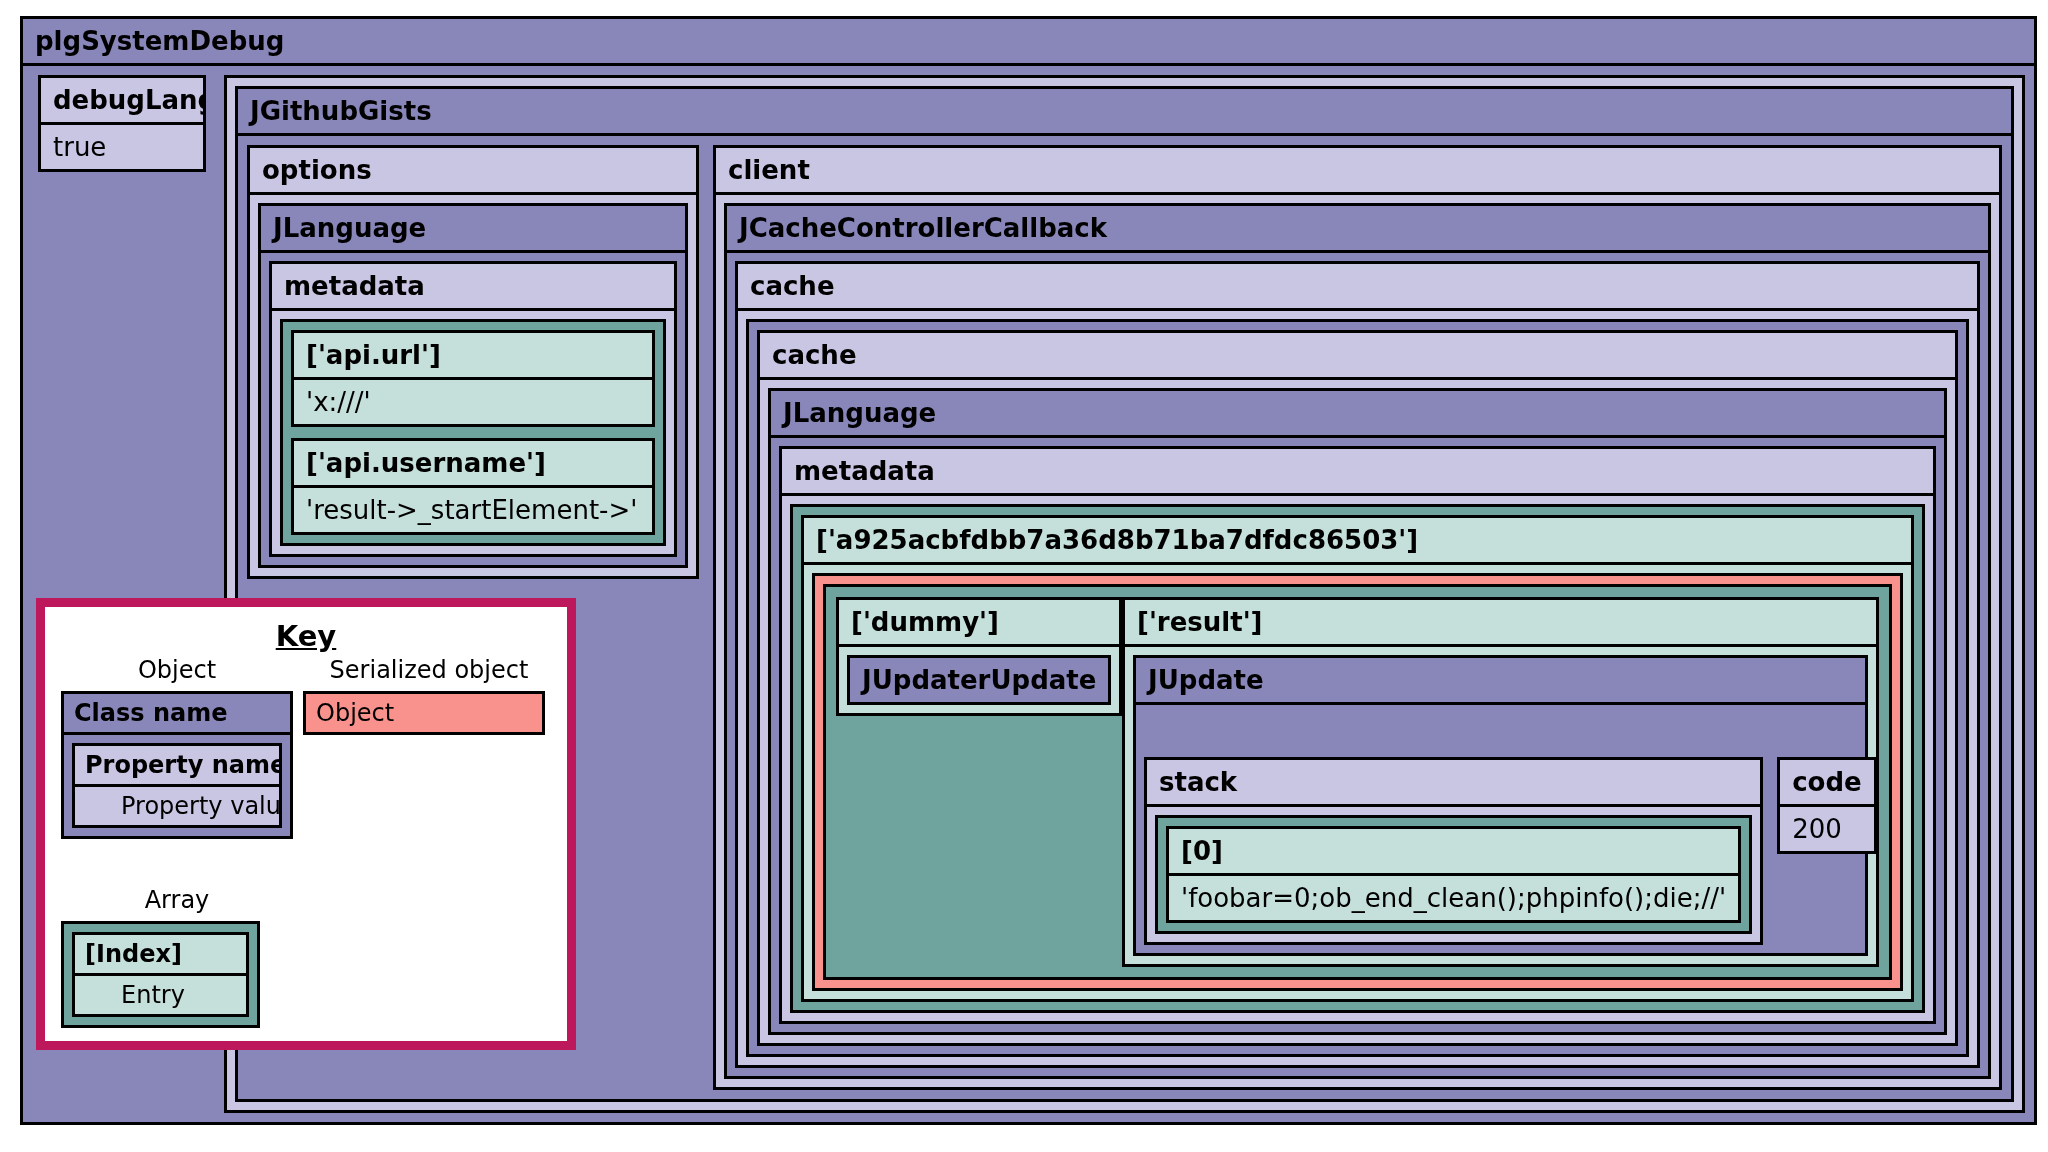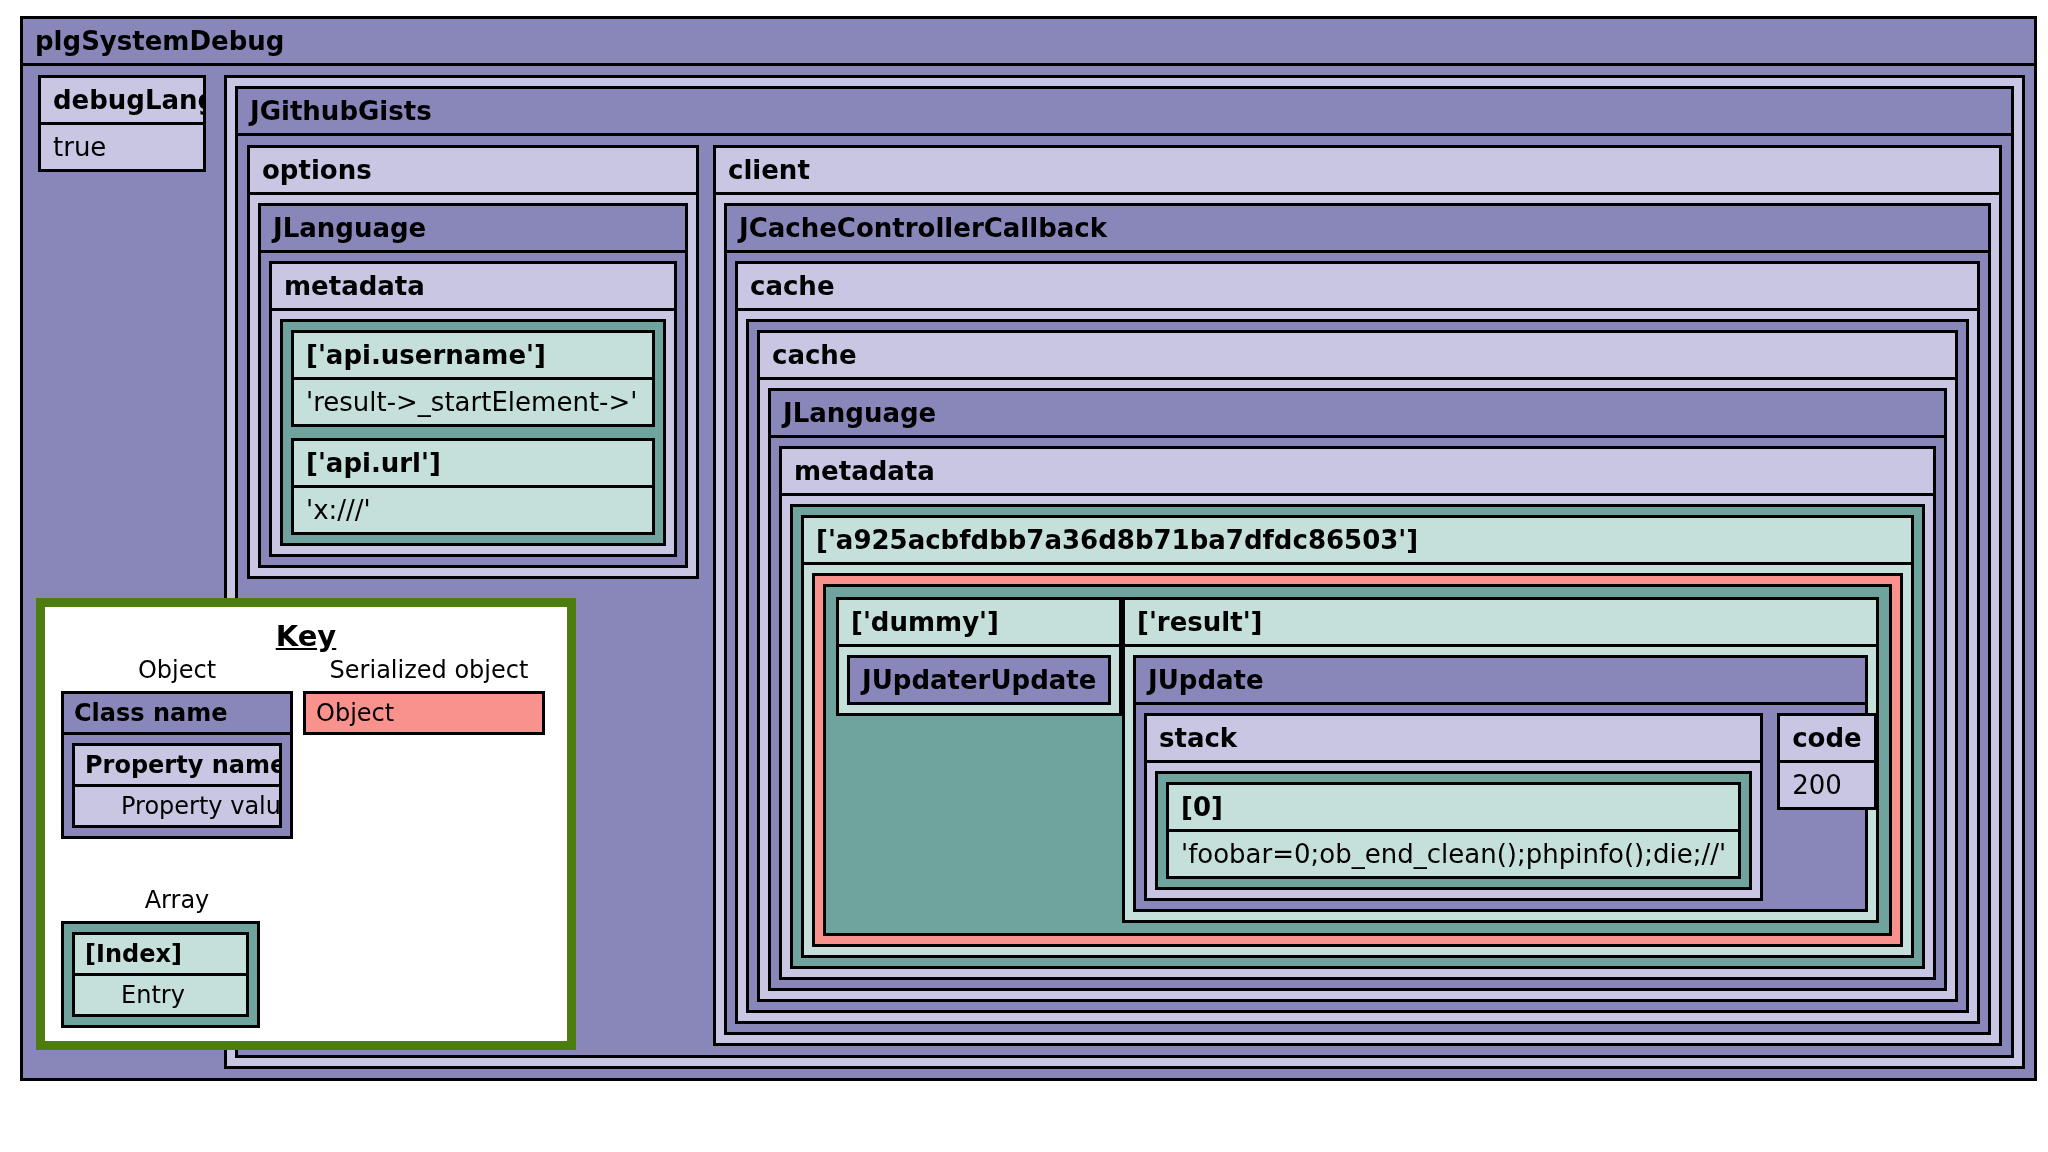--- a/index.html
+++ b/index.html
@@ -39,29 +39,29 @@
 
   .root-box { position: absolute; left: 20px; top: 16px; width: 2017px; }
   .root-row { padding: 9px 9px 9px 15px; gap: 18px; }
   .w-debuglang { width: 168px; flex: 0 0 auto; }
   .gg-row { padding: 9px; gap: 14px; }
   .w-options { width: 452px; flex: 0 0 auto; }
   .arr-col { padding: 8px; display: flex; flex-direction: column; gap: 11px; }
   .arr-row { padding: 10px; }
   .w-dummy { width: 286px; flex: 0 0 auto; }
   .ju-row { padding: 8px; gap: 14px; }
-  .stack-p, .code-p { flex: 0 0 auto; }
+  .stack-p, .code-p { flex: 0 0 auto; margin-top: 44px; }
 
   
   .key-box {
     position: absolute;
     left: 36px; top: 598px;
     width: 540px; height: 452px;
     background: #fff;
-    border: 9px solid #4d7c0f;
+    border: 9px solid #be185d;
     z-index: 9;
     font-size: 24px;
   }
   .key-title {
     margin-top: 12px;
     text-align: center;
     font-size: 29px;
     font-weight: bold;
     text-decoration: underline;
   }
@@ -101,26 +101,26 @@
               <div class="hdr">options</div>
               <div class="pad">
                 <div class="node obj">
                   <div class="hdr">JLanguage</div>
                   <div class="pad">
                     <div class="node prop">
                       <div class="hdr">metadata</div>
                       <div class="pad">
                         <div class="node arr arr-col">
                           <div class="node ent">
+                            <div class="hdr">['api.url']</div>
+                            <div class="val">'x:///'</div>
+                          </div>
+                          <div class="node ent">
                             <div class="hdr">['api.username']</div>
                             <div class="val">'result-&gt;_startElement-&gt;'</div>
-                          </div>
-                          <div class="node ent">
-                            <div class="hdr">['api.url']</div>
-                            <div class="val">'x:///'</div>
                           </div>
                         </div>
                       </div>
                     </div>
                   </div>
                 </div>
               </div>
             </div>
 
             <div class="node prop grow">

